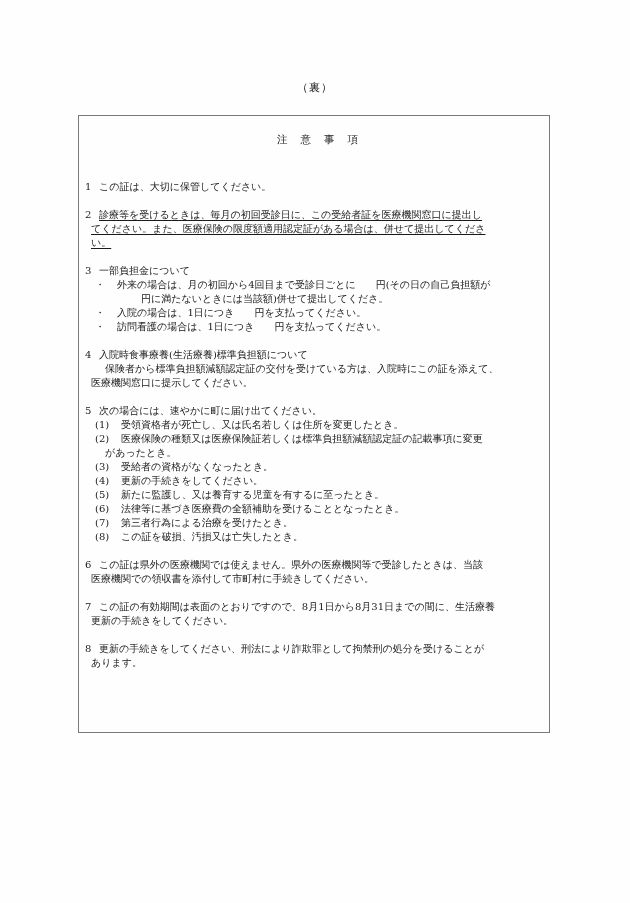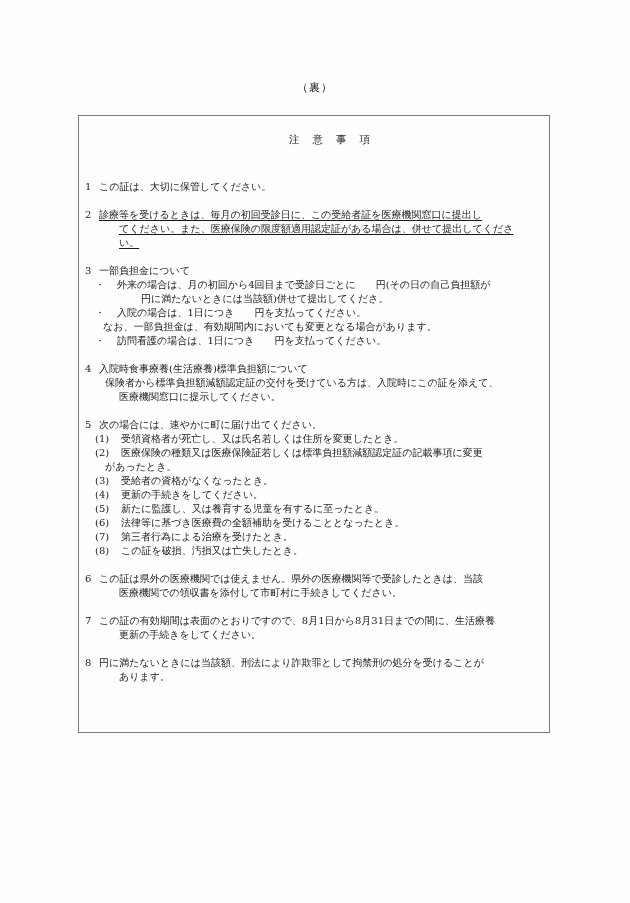--- a/index.html
+++ b/index.html
@@ -29,21 +29,21 @@
       left: 78px;
       top: 115px;
       width: 472px;
       height: 618px;
       border: 1.3px solid #7a7a7a;
       box-sizing: border-box;
     }
     .box-title {
       position: absolute;
       top: 17px;
-      left: 16px;
+      left: 4px;
       width: 100%;
       text-align: center;
       font-size: 10.5px;
       word-spacing: 10px;
       letter-spacing: 1px;
     }
     .box-title span { margin: 0 6px; }
     .content {
       position: absolute;
       left: 6px;
@@ -59,21 +59,21 @@
     .underline { text-decoration: underline; text-underline-offset: 2px; }
     .bullet-line { display: flex; padding-left: 10px; }
     .bullet { width: 22px; flex: none; }
     .bullet-body { flex: 1; }
     .indent-cont { padding-left: 56px; }
     .note-line { padding-left: 18px; }
     .enum-line { display: flex; padding-left: 10px; }
     .enum-num { width: 26px; flex: none; }
     .enum-body { flex: 1; }
     .enum-cont { padding-left: 20px; }
-    .cont-line { padding-left: 6px; margin-left: 28px; }
+    .cont-line { padding-left: 6px; }
   </style>
 </head>
 <body>
 
 <div class="page-heading">（裏）</div>
 
 <div class="notice-box">
   <div class="box-title">
     <span>注</span><span>意</span><span>事</span><span>項</span>
   </div>
@@ -103,21 +103,20 @@
       </div>
       <div class="bullet-line">
         <span class="bullet">・</span>
         <span class="bullet-body">外来の場合は、月の初回から4回目まで受診日ごとに　　円(その日の自己負担額が</span>
       </div>
       <div class="indent-cont">円に満たないときには当該額)併せて提出してくださ。</div>
       <div class="bullet-line">
         <span class="bullet">・</span>
         <span class="bullet-body">入院の場合は、1日につき　　円を支払ってください。</span>
       </div>
-      <div class="note-line">なお、一部負担金は、有効期間内においても変更となる場合があります。</div>
       <div class="bullet-line">
         <span class="bullet">・</span>
         <span class="bullet-body">訪問看護の場合は、1日につき　　円を支払ってください。</span>
       </div>
     </div>
 
     <div class="section">
       <div class="sec-head">
         <span class="sec-num">4</span>
         <span class="sec-text">入院時食事療養(生活療養)標準負担額について</span>
@@ -178,19 +177,19 @@
       <div class="sec-head">
         <span class="sec-num">7</span>
         <span class="sec-text">この証の有効期間は表面のとおりですので、8月1日から8月31日までの間に、生活療養</span>
       </div>
       <div class="cont-line">更新の手続きをしてください。</div>
     </div>
 
     <div class="section">
       <div class="sec-head">
         <span class="sec-num">8</span>
-        <span class="sec-text">円に満たないときには当該額、刑法により詐欺罪として拘禁刑の処分を受けることが</span>
+        <span class="sec-text">更新の手続きをしてください、刑法により詐欺罪として拘禁刑の処分を受けることが</span>
       </div>
       <div class="cont-line">あります。</div>
     </div>
 
   </div>
 </div>
 
 </body></html>

